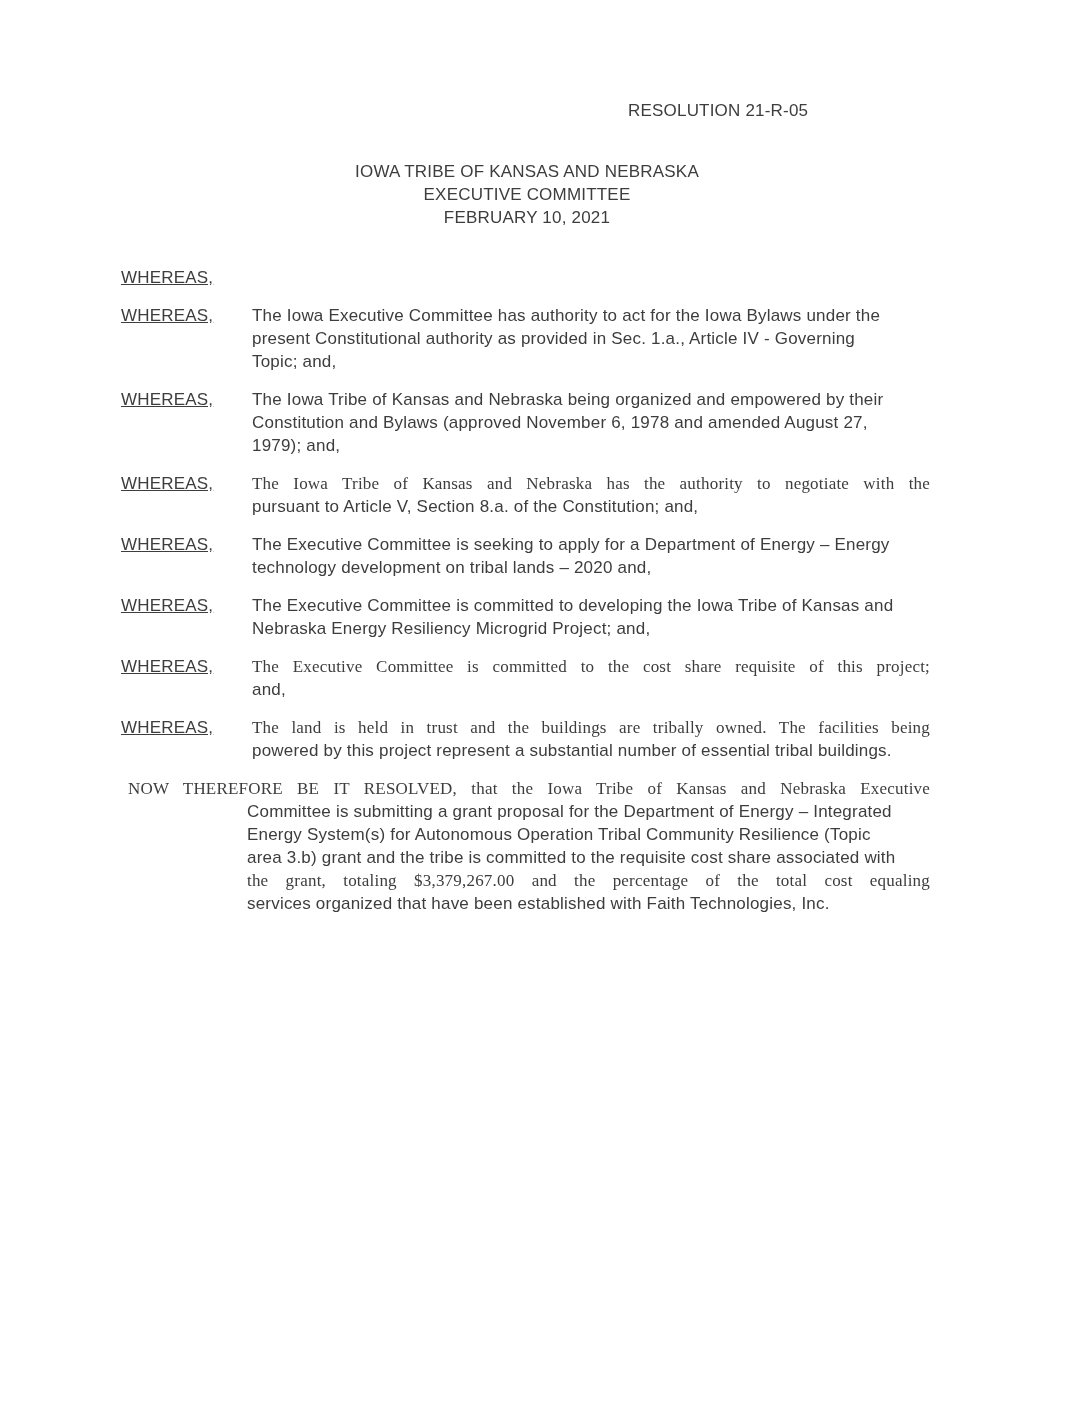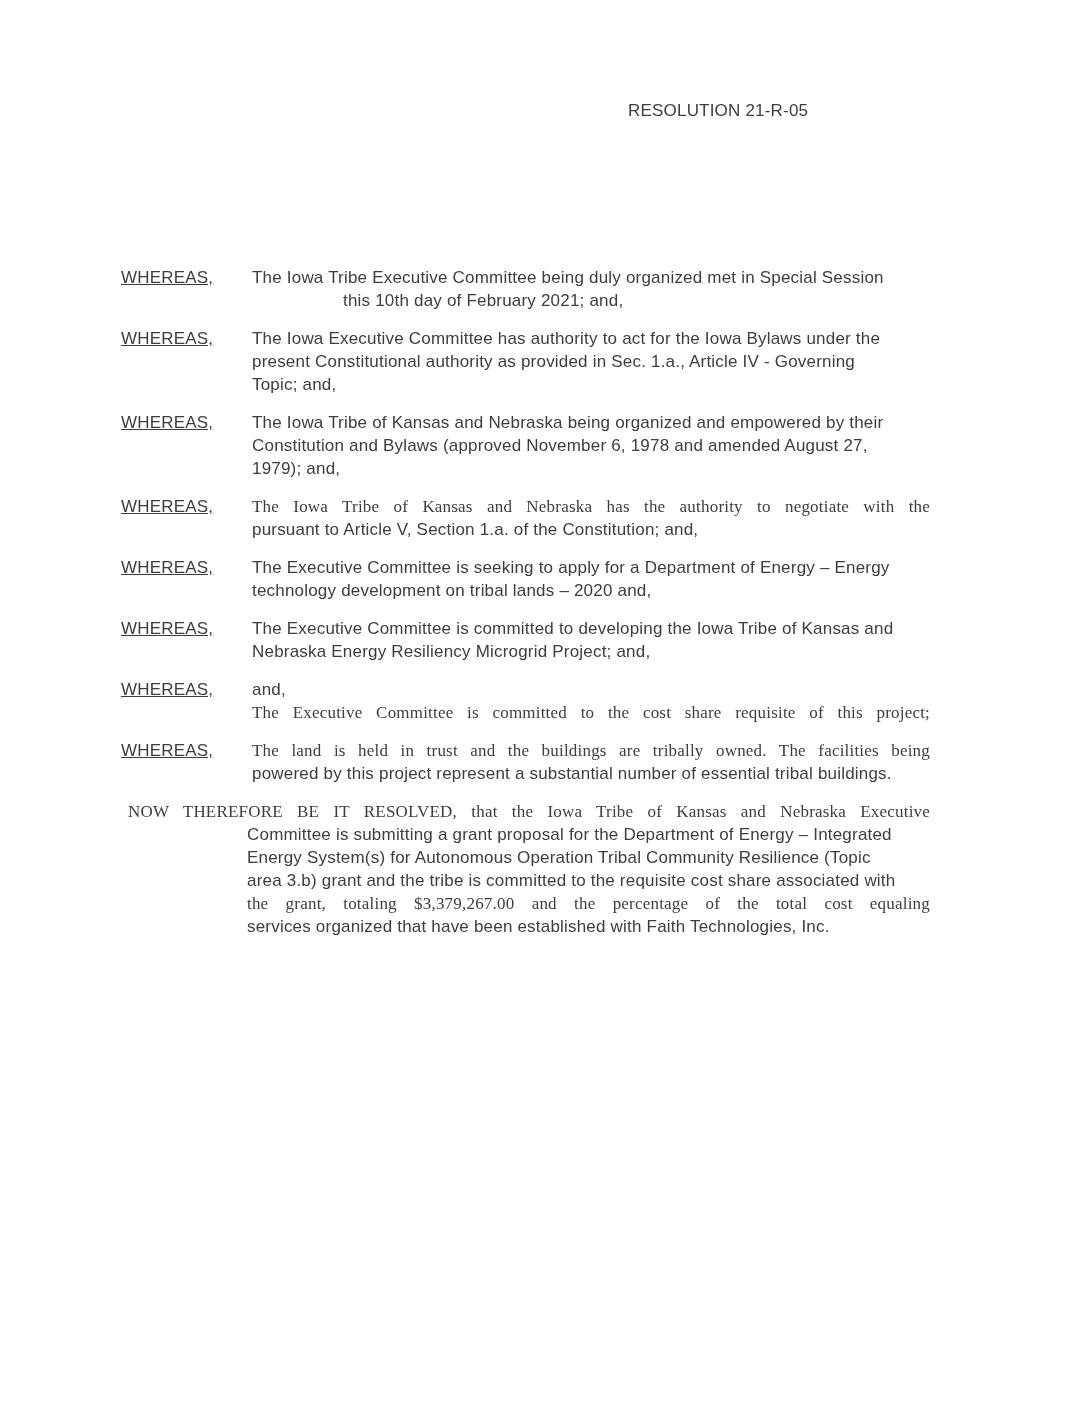--- a/index.html
+++ b/index.html
@@ -65,29 +65,30 @@
   }
   .resolved .outdent { margin-left: -119px; }
 </style>
 </head>
 <body>
 
 <div class="page">
 
   <div class="res-no">RESOLUTION 21-R-05</div>
 
+  <div class="doc-header">
+    <div>IOWA TRIBE OF KANSAS AND NEBRASKA</div>
+    <div>EXECUTIVE COMMITTEE</div>
+    <div>FEBRUARY 10, 2021</div>
+  </div>
 
   <div class="clauses">
 
     <div class="clause">
       <div class="label">WHEREAS,</div>
-      <div class="body">
-        <div class="ln">The Iowa Tribe Executive Committee being duly organized met in Special Session</div>
-        <div class="ln indent91">this 10th day of February 2021; and,</div>
-      </div>
     </div>
 
     <div class="clause">
       <div class="label">WHEREAS,</div>
       <div class="body">
         <div class="ln">The Iowa Executive Committee has authority to act for the Iowa Bylaws under the</div>
         <div class="ln">present Constitutional authority as provided in Sec. 1.a., Article IV - Governing</div>
         <div class="ln">Topic; and,</div>
       </div>
     </div>
@@ -98,21 +99,21 @@
         <div class="ln">The Iowa Tribe of Kansas and Nebraska being organized and empowered by their</div>
         <div class="ln">Constitution and Bylaws (approved November 6, 1978 and amended August 27,</div>
         <div class="ln">1979); and,</div>
       </div>
     </div>
 
     <div class="clause">
       <div class="label">WHEREAS,</div>
       <div class="body">
         <div class="ln jl">The Iowa Tribe of Kansas and Nebraska has the authority to negotiate with the</div>
-        <div class="ln">pursuant to Article V, Section 1.a. of the Constitution; and,</div>
+        <div class="ln">pursuant to Article V, Section 8.a. of the Constitution; and,</div>
       </div>
     </div>
 
     <div class="clause">
       <div class="label">WHEREAS,</div>
       <div class="body">
         <div class="ln">The Executive Committee is seeking to apply for a Department of Energy – Energy</div>
         <div class="ln">technology development on tribal lands – 2020 and,</div>
       </div>
     </div>
@@ -121,22 +122,22 @@
       <div class="label">WHEREAS,</div>
       <div class="body">
         <div class="ln">The Executive Committee is committed to developing the Iowa Tribe of Kansas and</div>
         <div class="ln">Nebraska Energy Resiliency Microgrid Project; and,</div>
       </div>
     </div>
 
     <div class="clause">
       <div class="label">WHEREAS,</div>
       <div class="body">
+        <div class="ln jl">The Executive Committee is committed to the cost share requisite of this project;</div>
         <div class="ln">and,</div>
-        <div class="ln jl">The Executive Committee is committed to the cost share requisite of this project;</div>
       </div>
     </div>
 
     <div class="clause">
       <div class="label">WHEREAS,</div>
       <div class="body">
         <div class="ln jl">The land is held in trust and the buildings are tribally owned. The facilities being</div>
         <div class="ln">powered by this project represent a substantial number of essential tribal buildings.</div>
       </div>
     </div>

